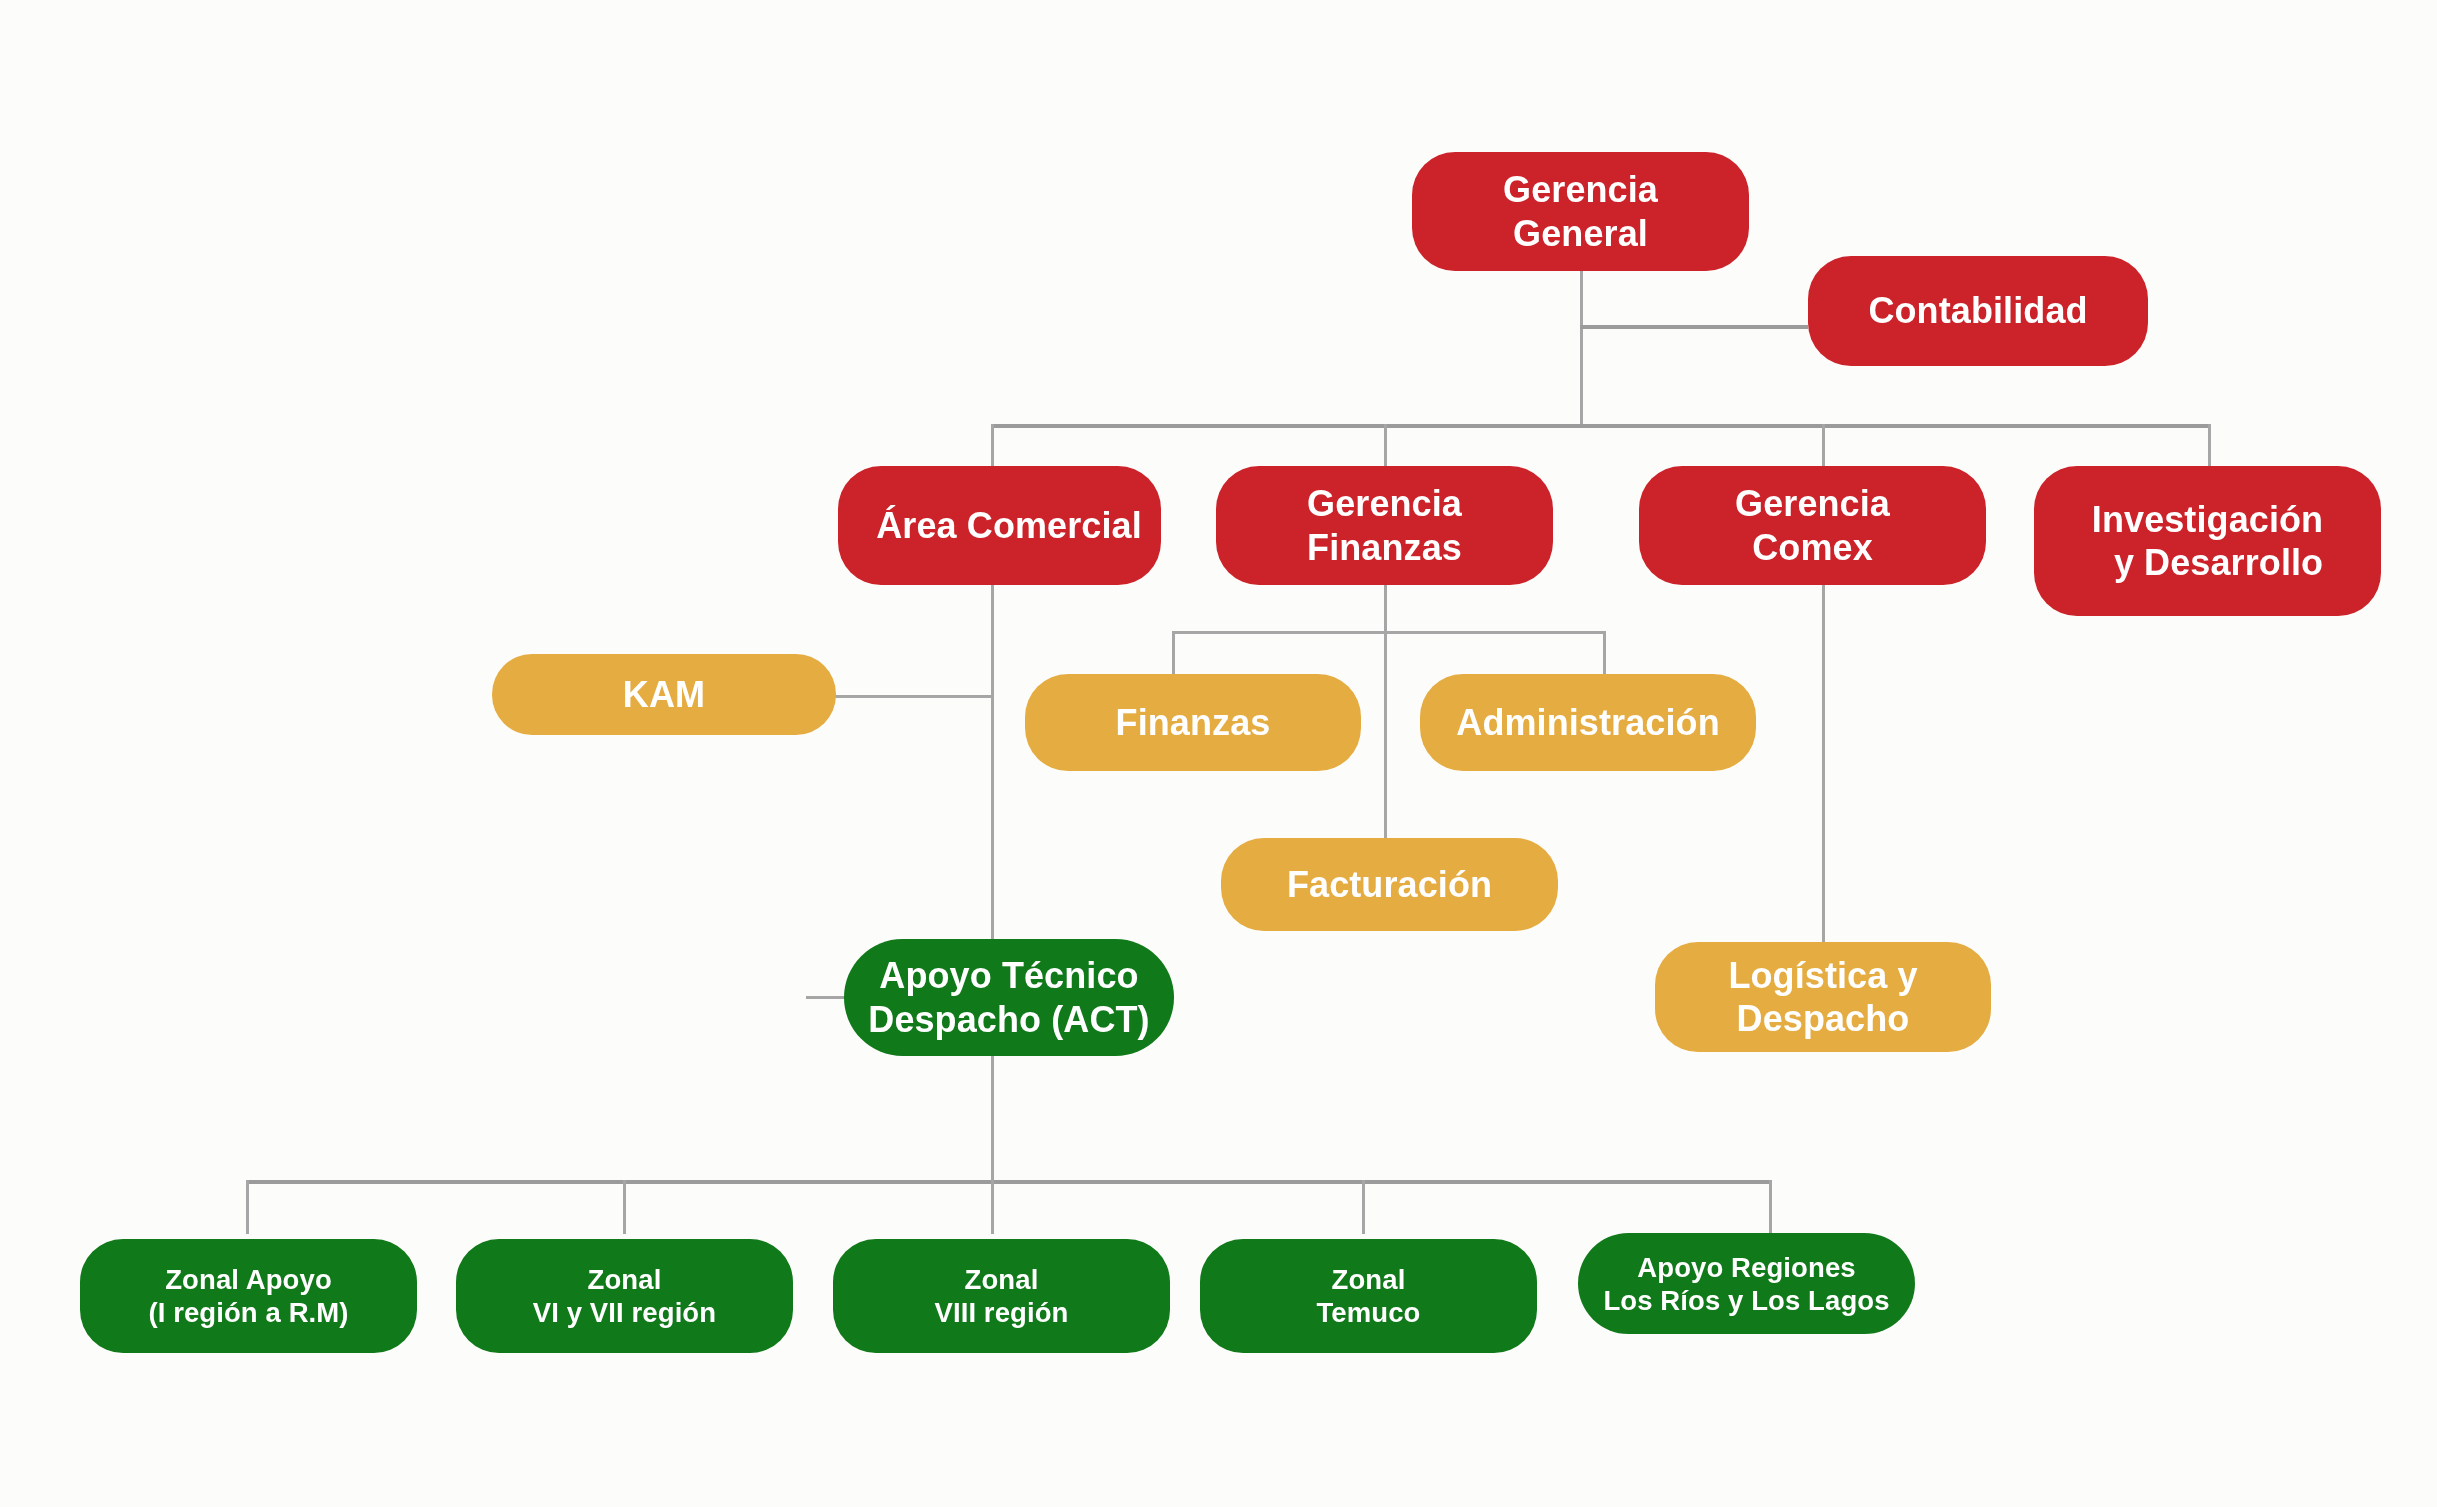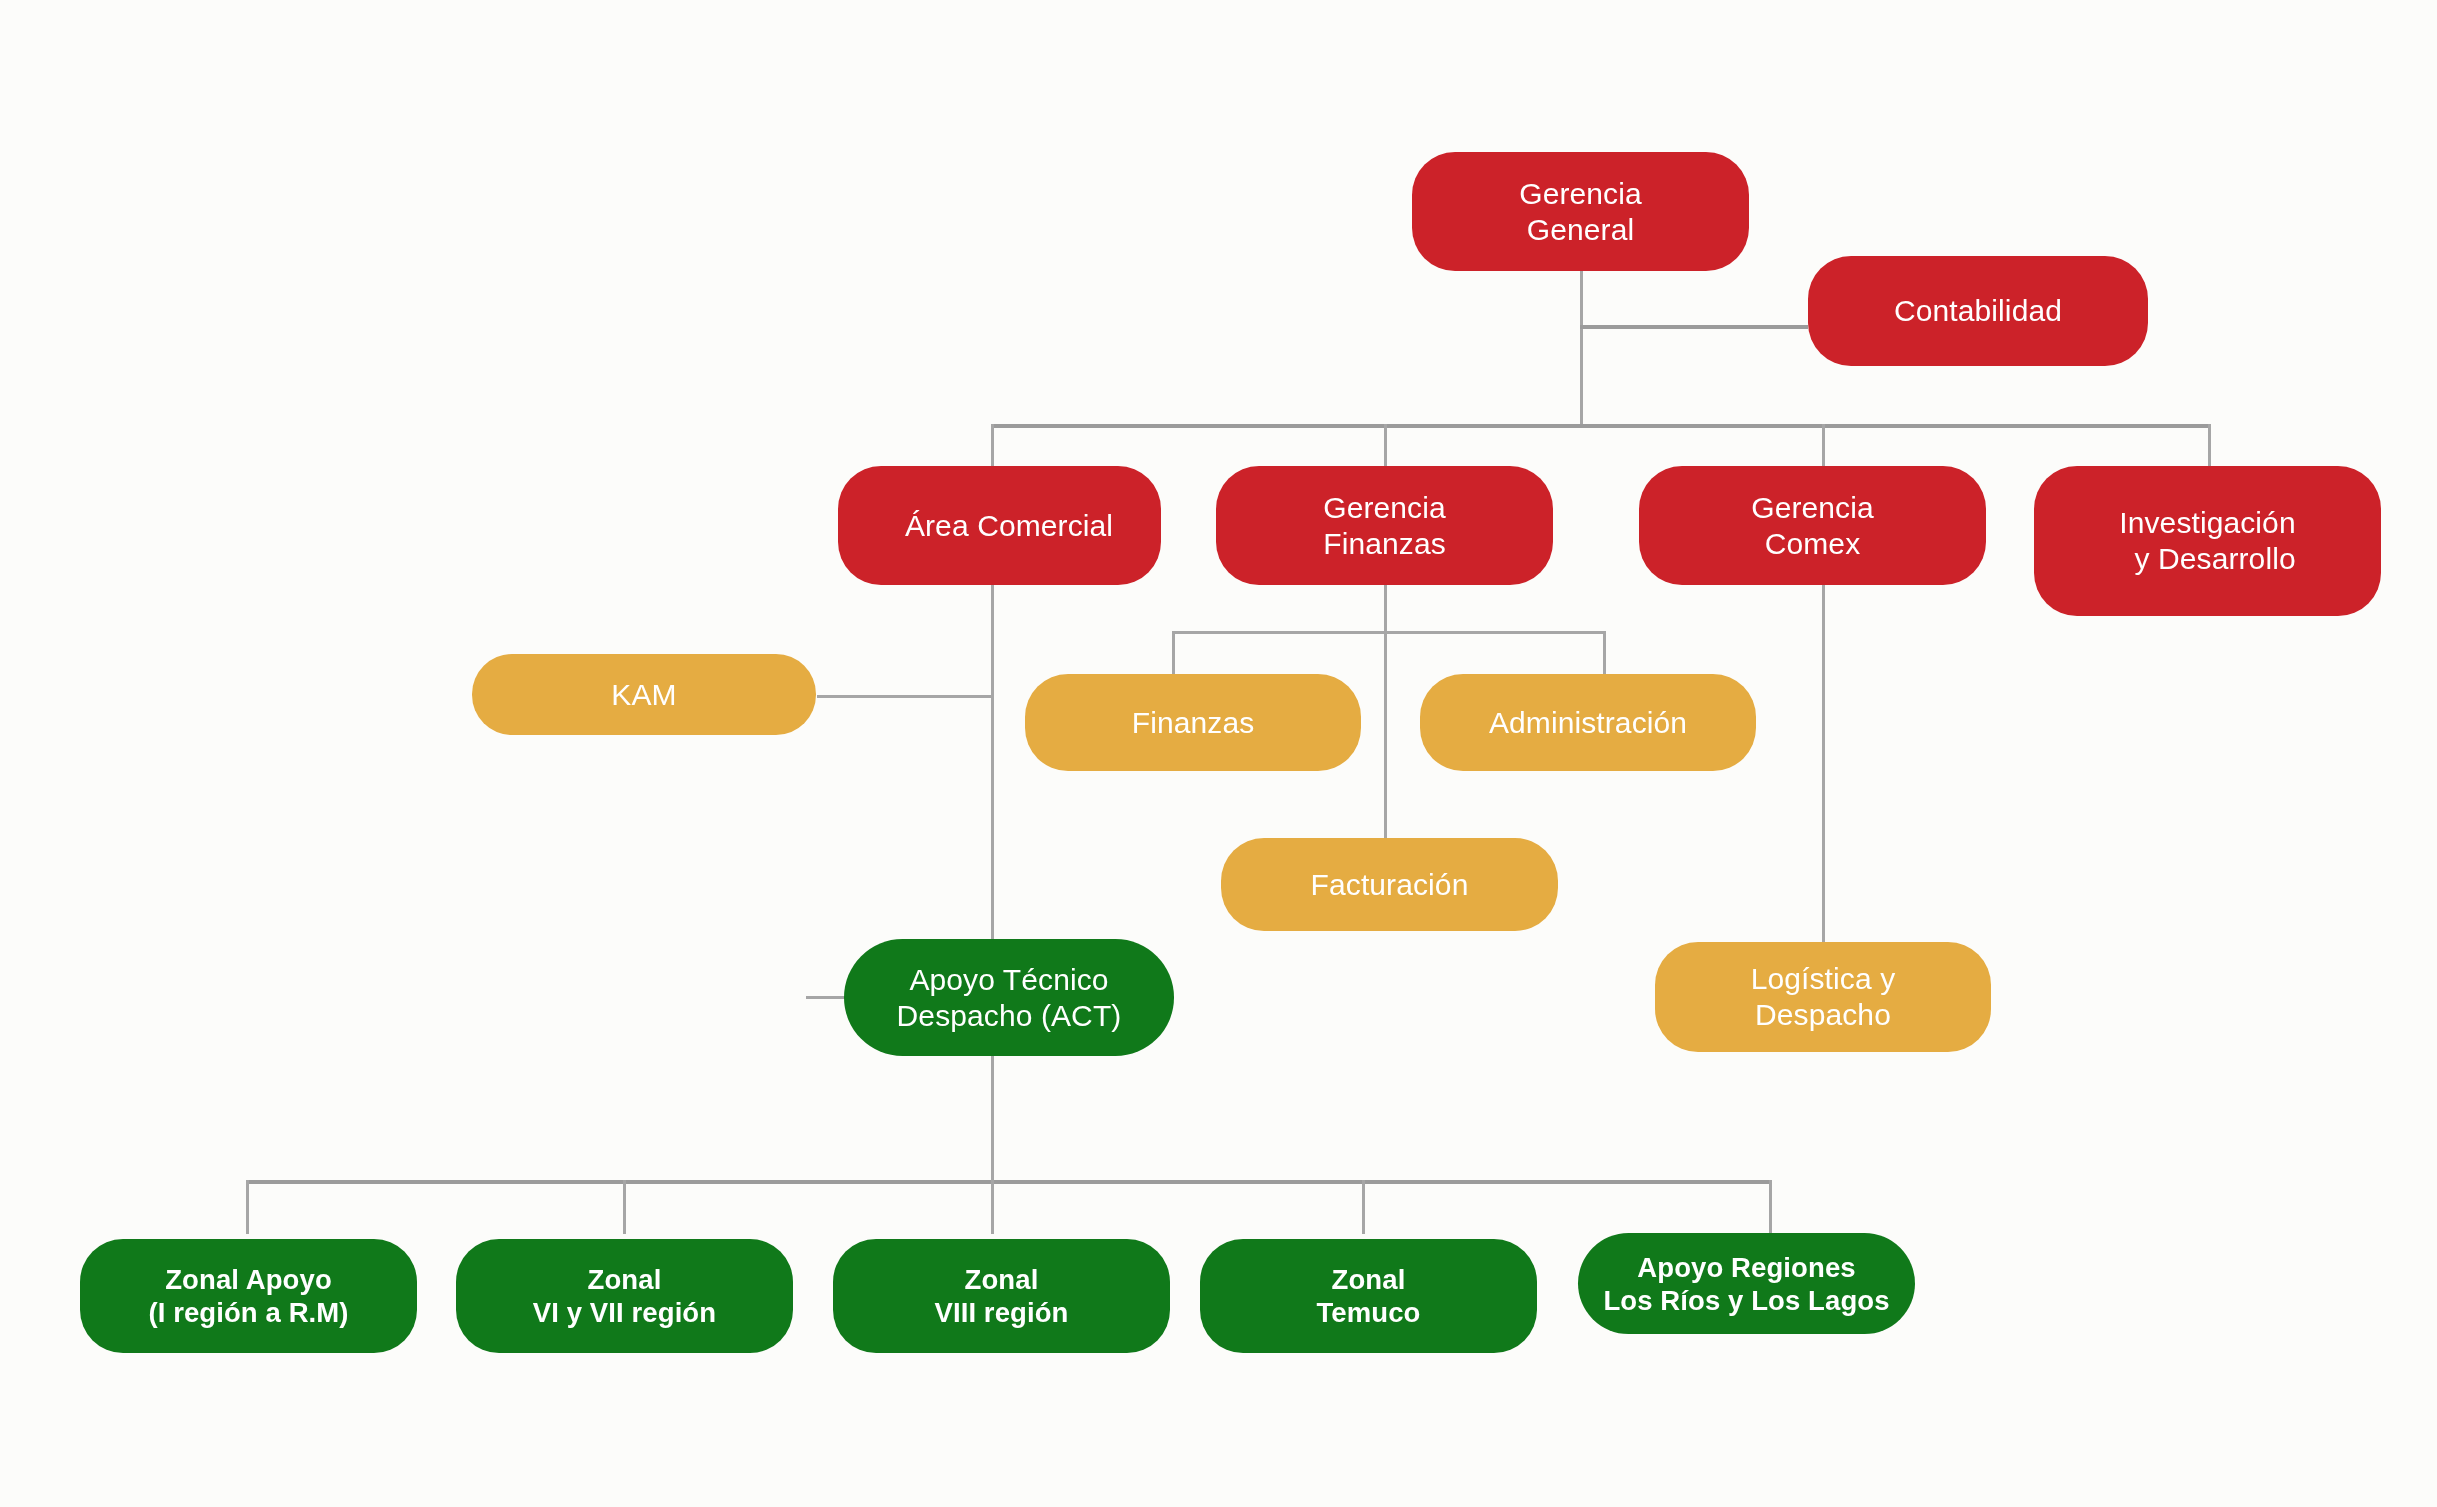--- a/index.html
+++ b/index.html
@@ -27,21 +27,21 @@
     line-height:1.2;
     white-space:pre-line;
     padding:0 13px;
     letter-spacing:0.1px;
   }
   .red   {background:#CC2229;}
   .amber {background:#E5AC42;}
   .orange{background:#DD6B2E;}
   .green {background:#10791A;}
 
-  .fs-big   {font-size:30px;font-weight:400;}
+  .fs-big   {font-size:36px;font-weight:700;}
   .fs-small {font-size:27.5px;font-weight:700;}
 </style>
 </head>
 <body>
 
 <div id="chart">
 
   <div class="ln v thin" style="left:1580px;top:271px;width:2.9px;height:156px;"></div>
 
   <div class="ln h" style="left:1580px;top:325px;width:228px;height:3.6px;"></div>
@@ -87,21 +87,21 @@
 
   <div class="node red fs-big" style="left:1216px;top:466px;width:337px;height:119px;border-radius:43px;">Gerencia
 Finanzas</div>
 
   <div class="node red fs-big" style="left:1639px;top:466px;width:347px;height:119px;border-radius:43px;">Gerencia
 Comex</div>
 
   <div class="node red fs-big" style="left:2034px;top:466px;width:347px;height:150px;border-radius:43px;text-align:right;">Investigación
 y Desarrollo</div>
 
-  <div class="node amber fs-big" style="left:472px;top:696px;width:344px;height:0px;height:81px;top:654px;border-radius:40px;">KAM</div>
+  <div class="node amber fs-big" style="left:492px;top:696px;width:344px;height:0px;height:81px;top:654px;border-radius:40px;">KAM</div>
 
   <div class="node amber fs-big" style="left:1025px;top:674px;width:336px;height:97px;border-radius:43px;">Finanzas</div>
 
   <div class="node amber fs-big" style="left:1420px;top:674px;width:336px;height:97px;border-radius:43px;">Administración</div>
 
   <div class="node amber fs-big" style="left:1221px;top:838px;width:337px;height:93px;border-radius:43px;">Facturación</div>
 
   <div class="node amber fs-big" style="left:1655px;top:942px;width:336px;height:110px;border-radius:43px;">Logística y
 Despacho</div>
 

